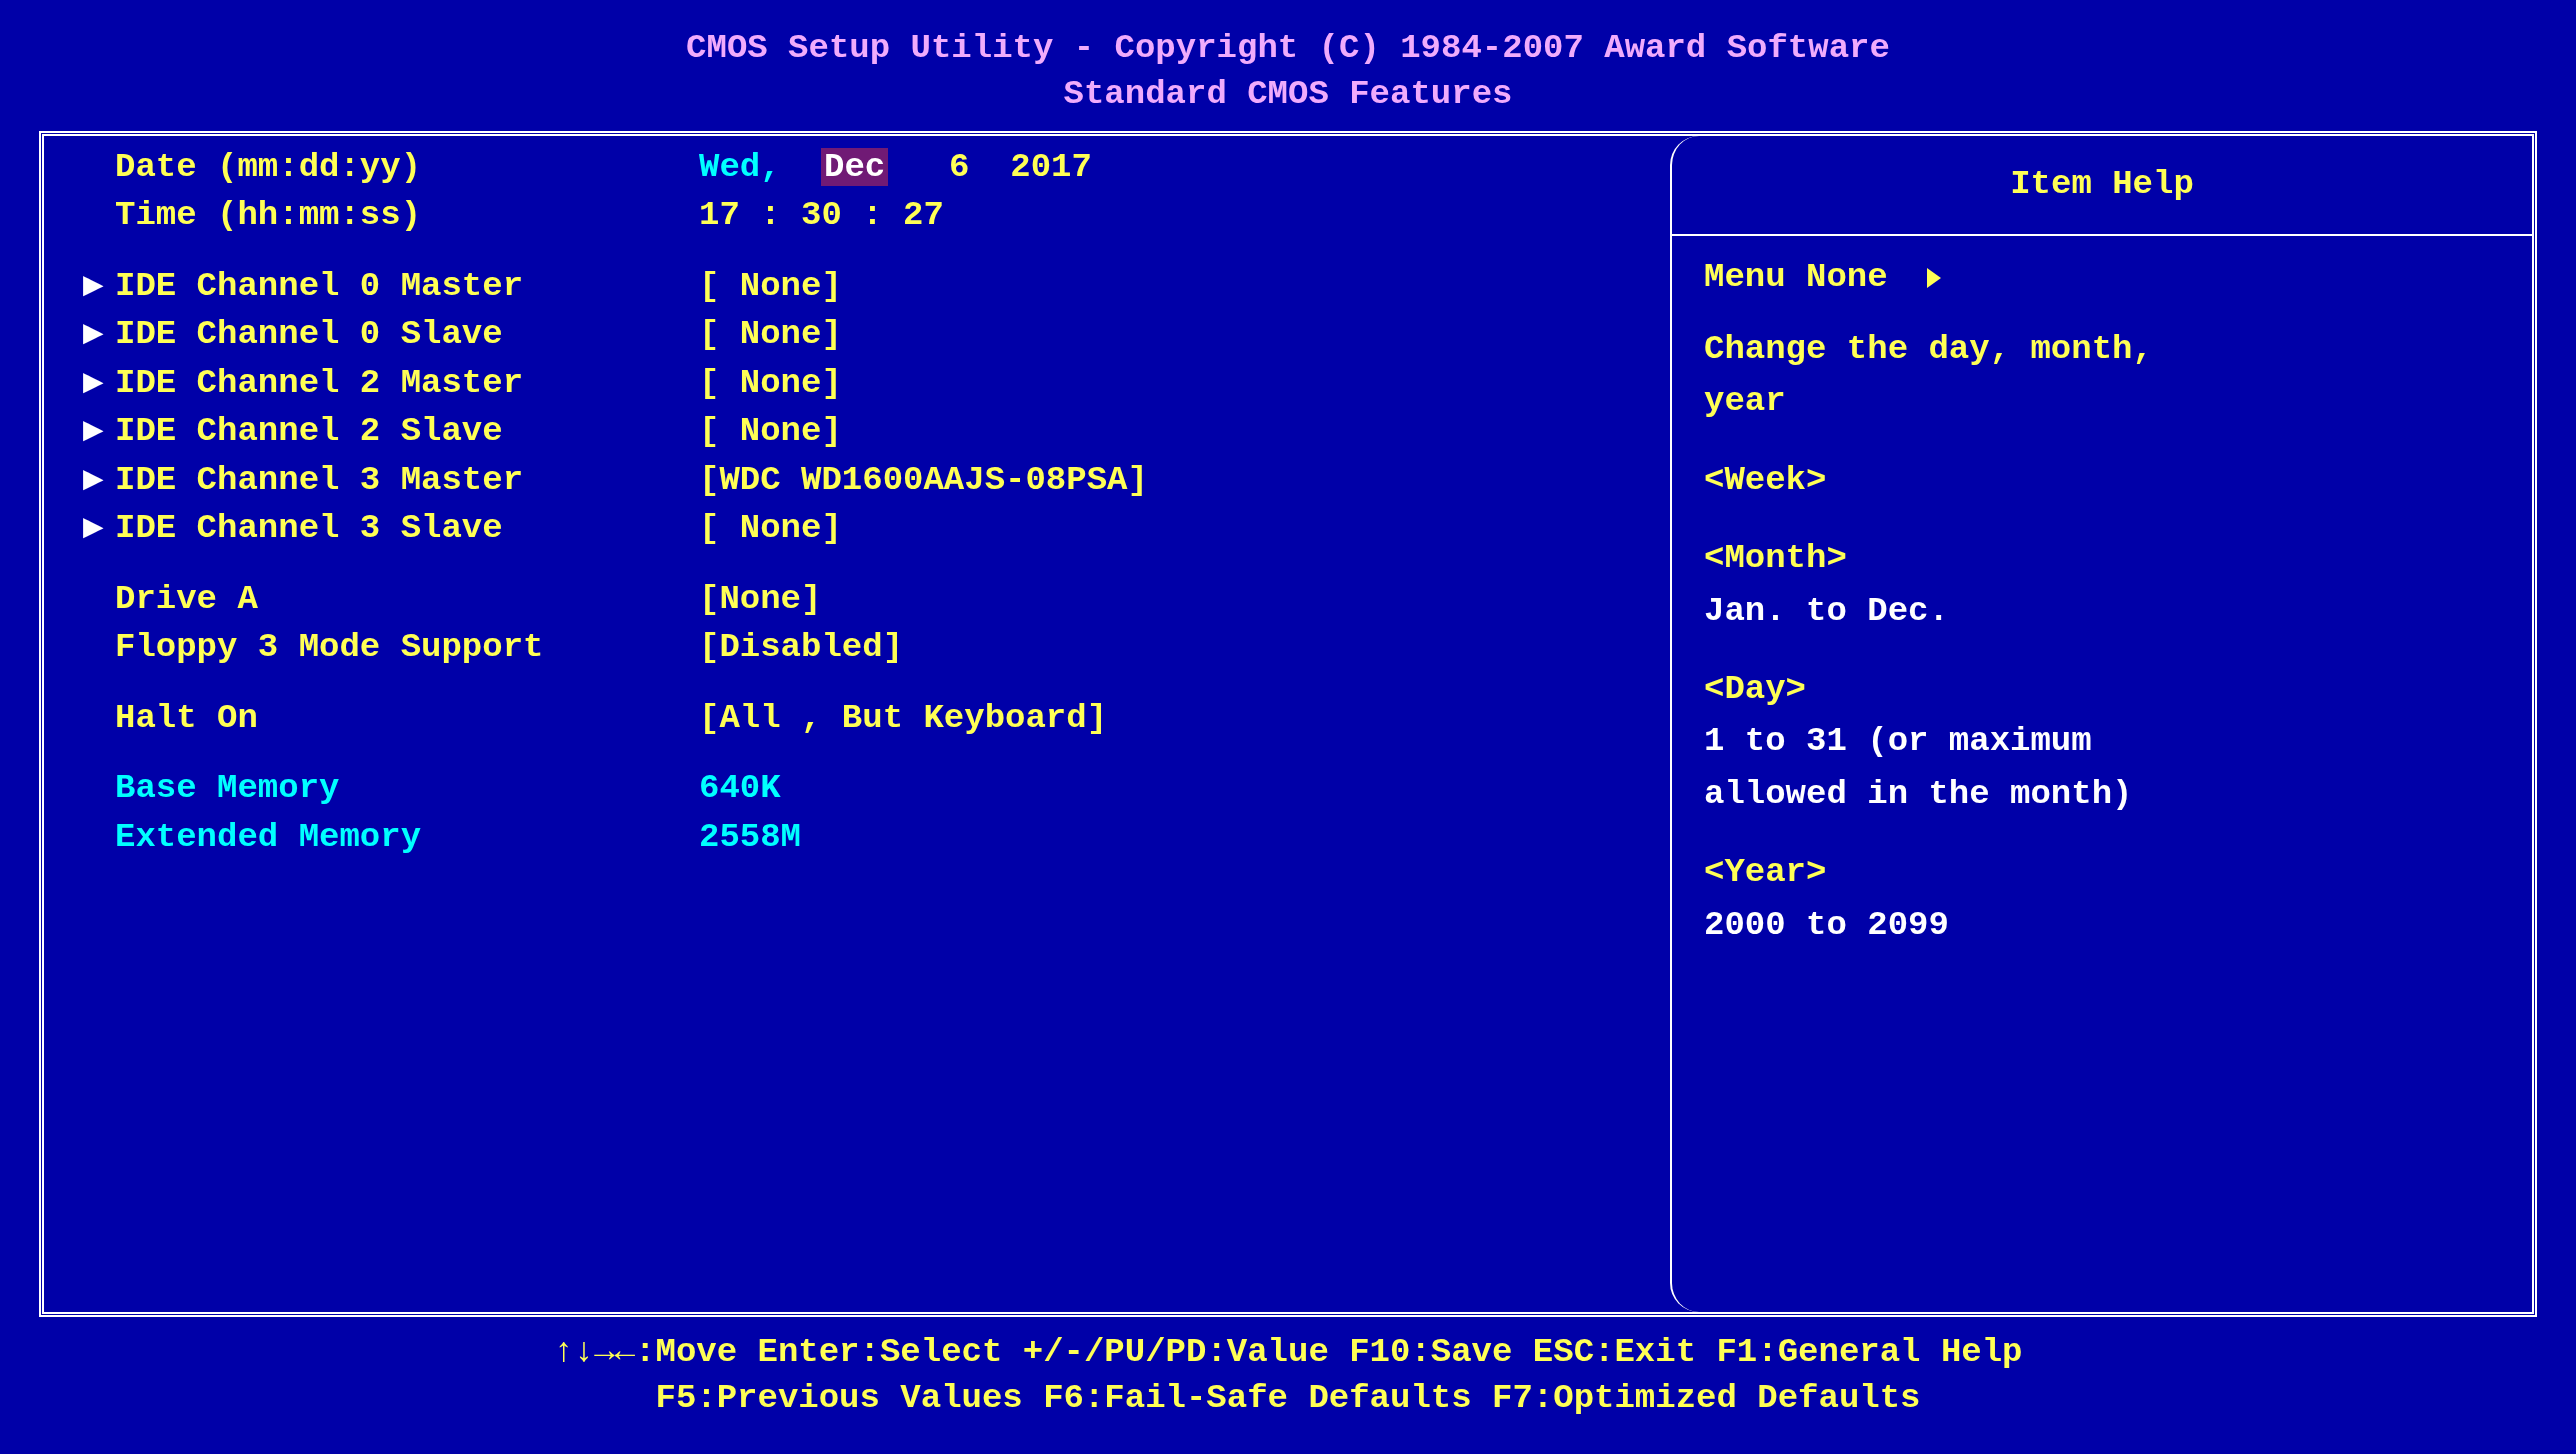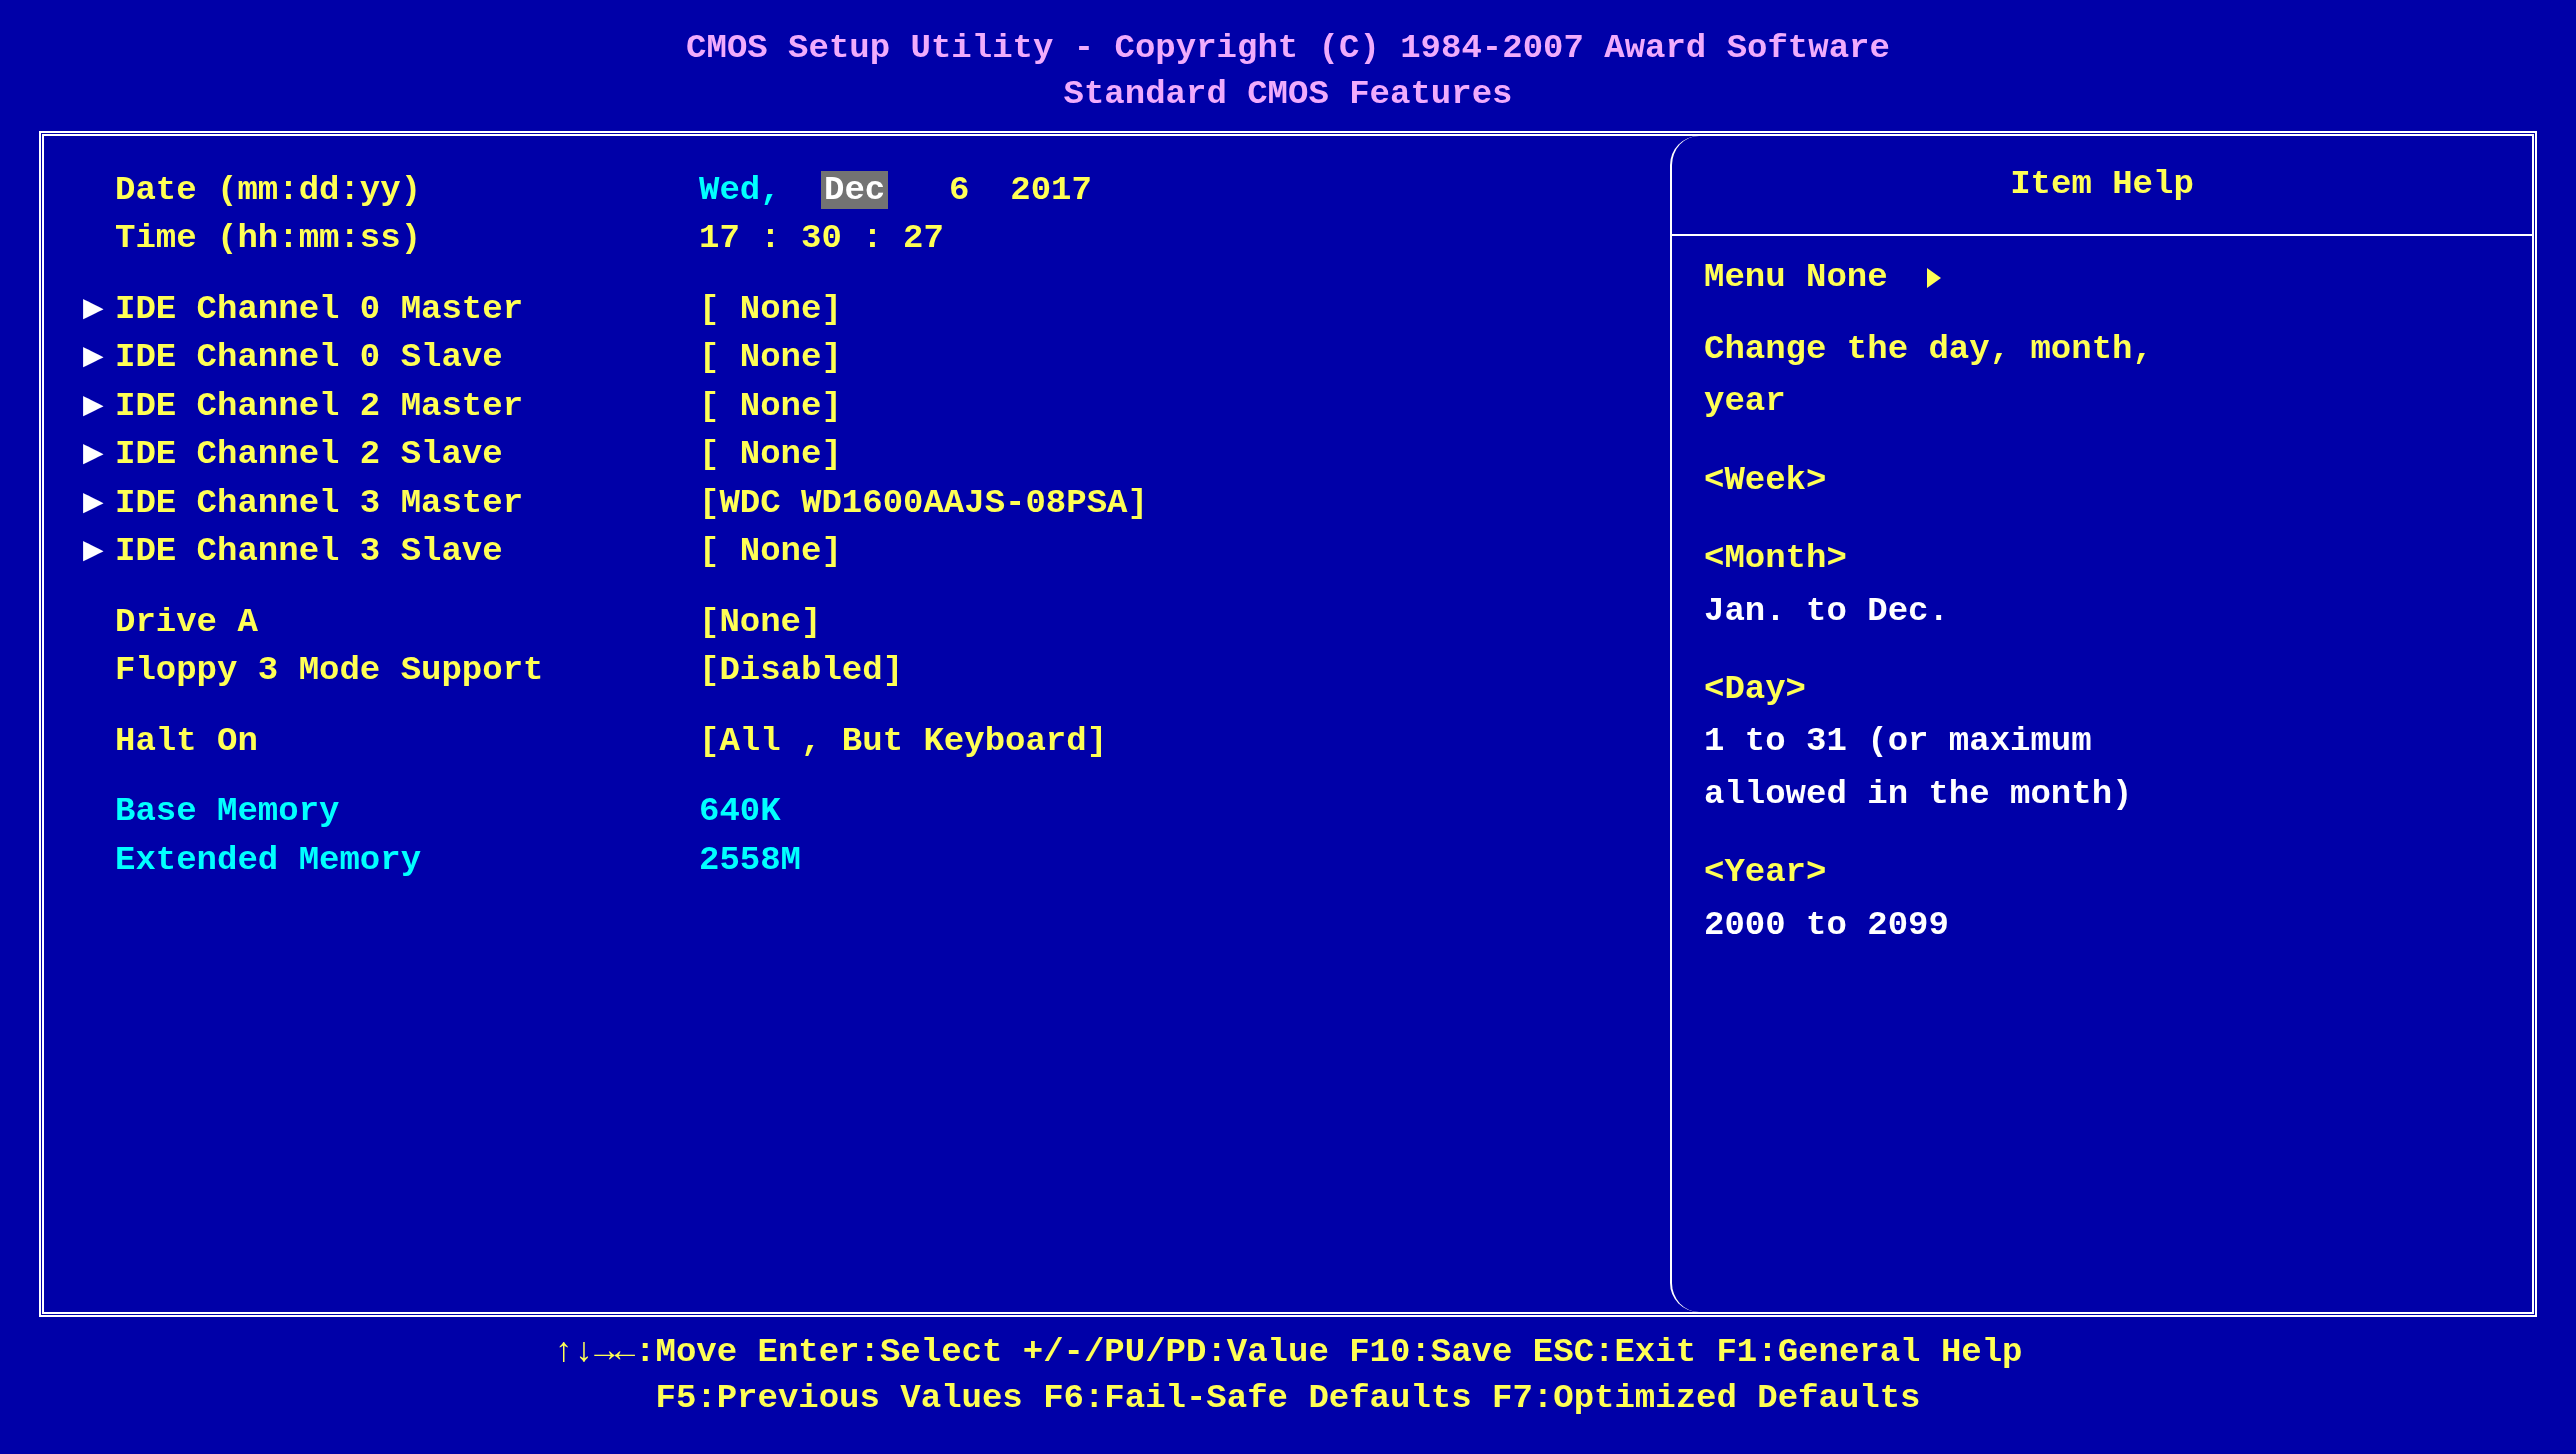--- a/index.html
+++ b/index.html
@@ -27,21 +27,21 @@
     margin-bottom: 13px;
   }
   .content {
     flex: 1;
     display: flex;
     border: 5.2px double #ffffff;
     overflow: hidden;
   }
   .main-pane {
     flex: 1.8;
-    padding: 32px 39px;
+    padding: 9px 39px;
     display: flex;
     flex-direction: column;
     gap: 2.6px;
   }
   .help-pane {
     flex: 1;
     border-left: 2.6px solid #ffffff;
     display: flex;
     flex-direction: column;
     border-radius: 29px;
@@ -70,21 +70,21 @@
     width: 584px;
     color: #ffff55;
   }
   .row .value {
     color: #ffff55;
   }
   .row .value-cyan { color: #00ffff; }
   .row .label-cyan { color: #00ffff; }
   .date-prefix { color: #00ffff; }
   .sel {
-    background: #737373;
+    background: #701a75;
     color: #ffffff;
     padding: 0 2.6px;
   }
   .footer {
     text-align: center;
     color: #ffff55;
     margin-top: 6.5px;
     padding: 6.5px 0;
   }
   .gap { height: 19.5px; }

